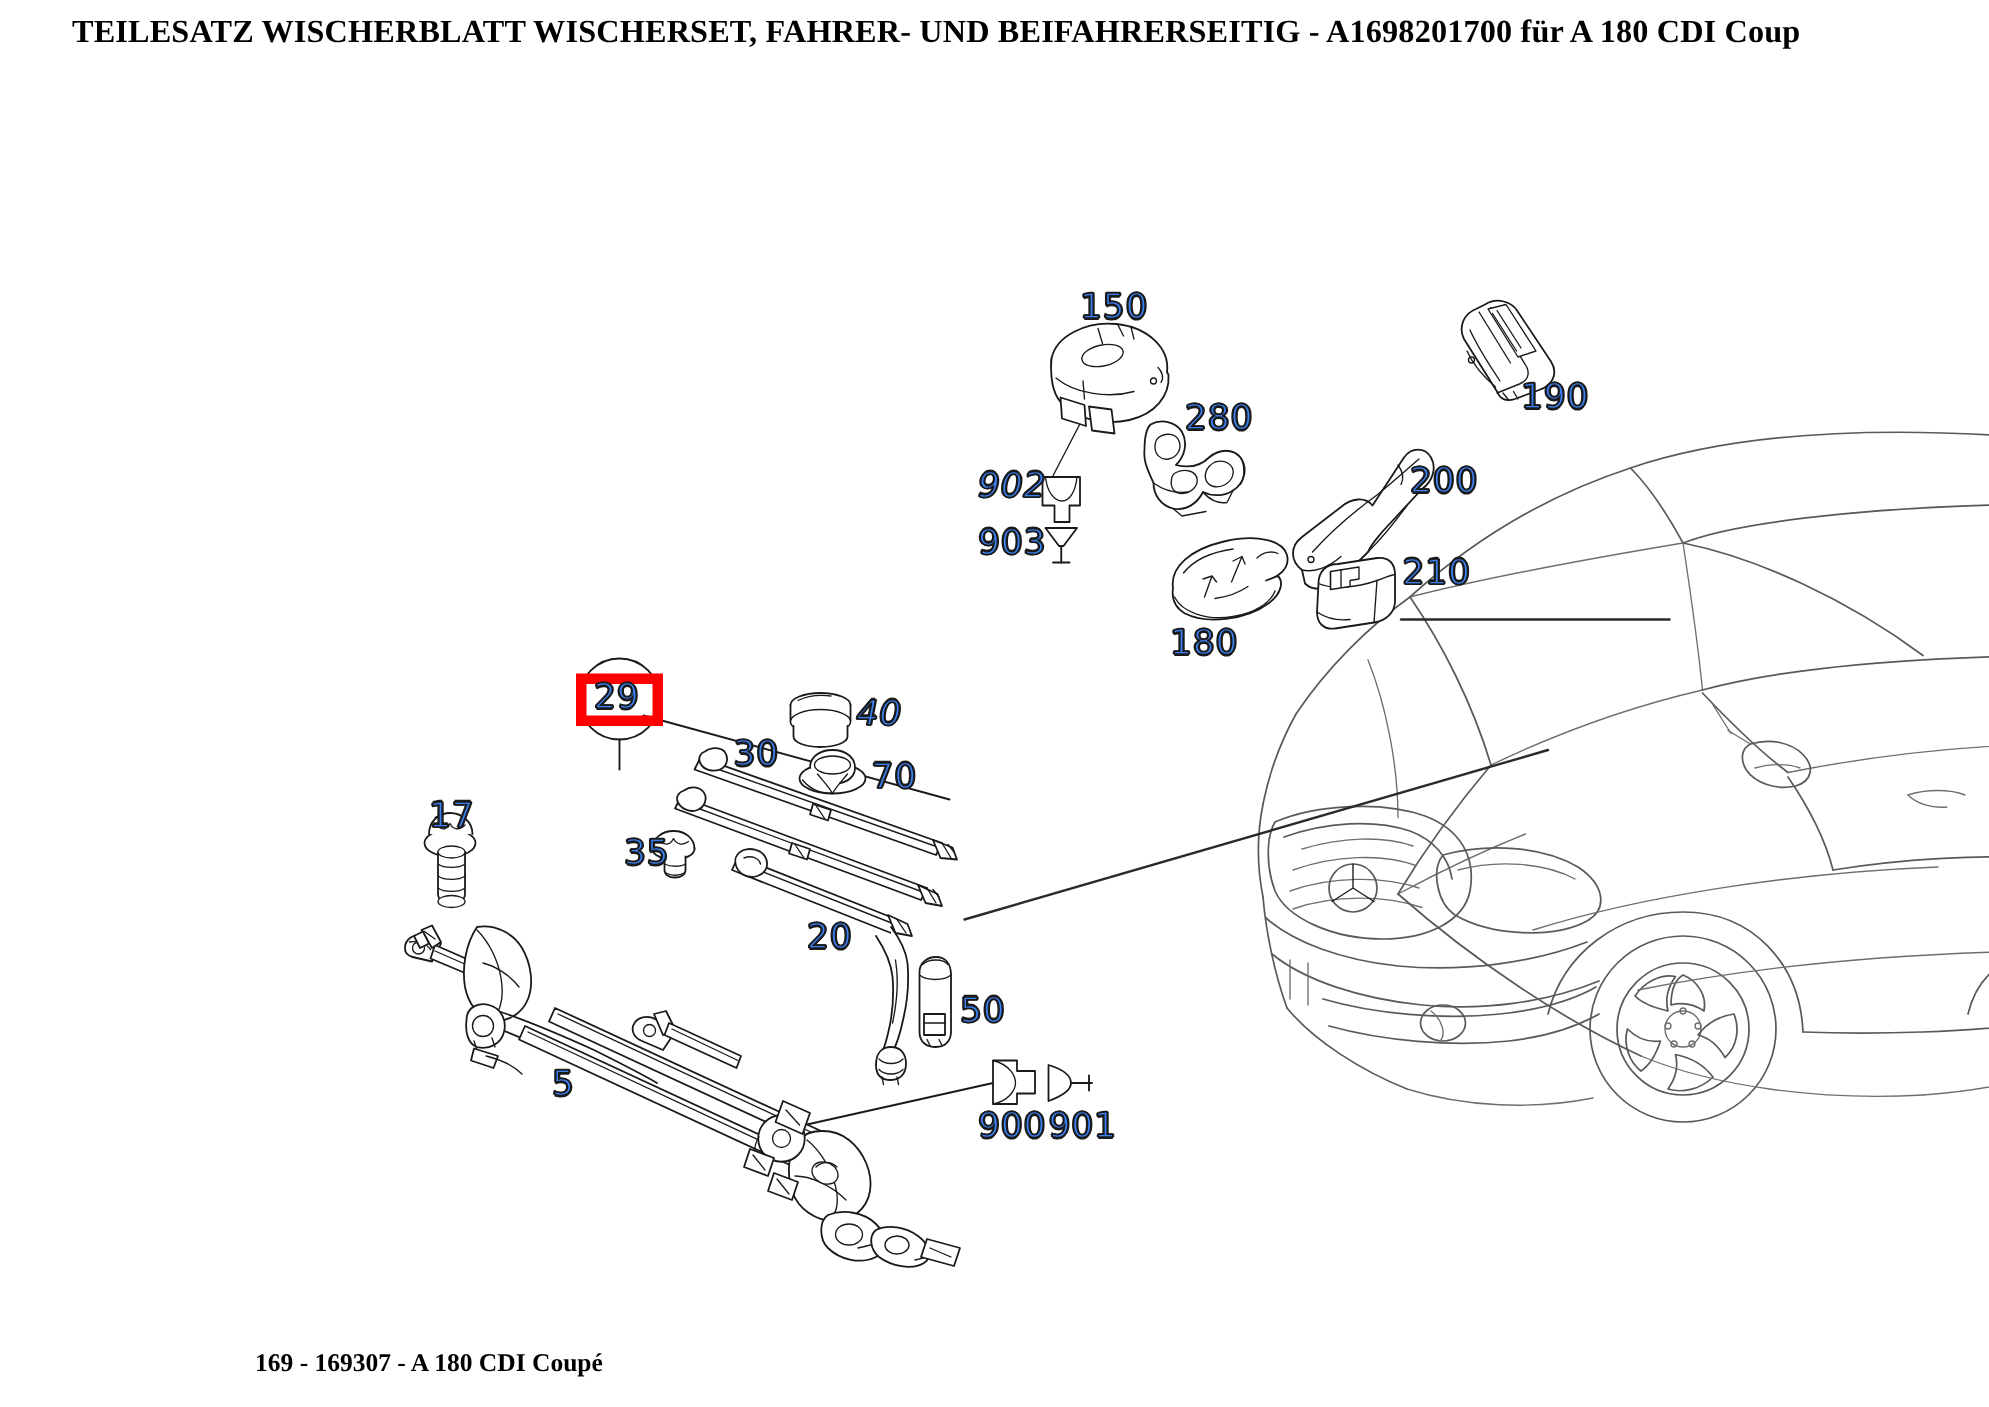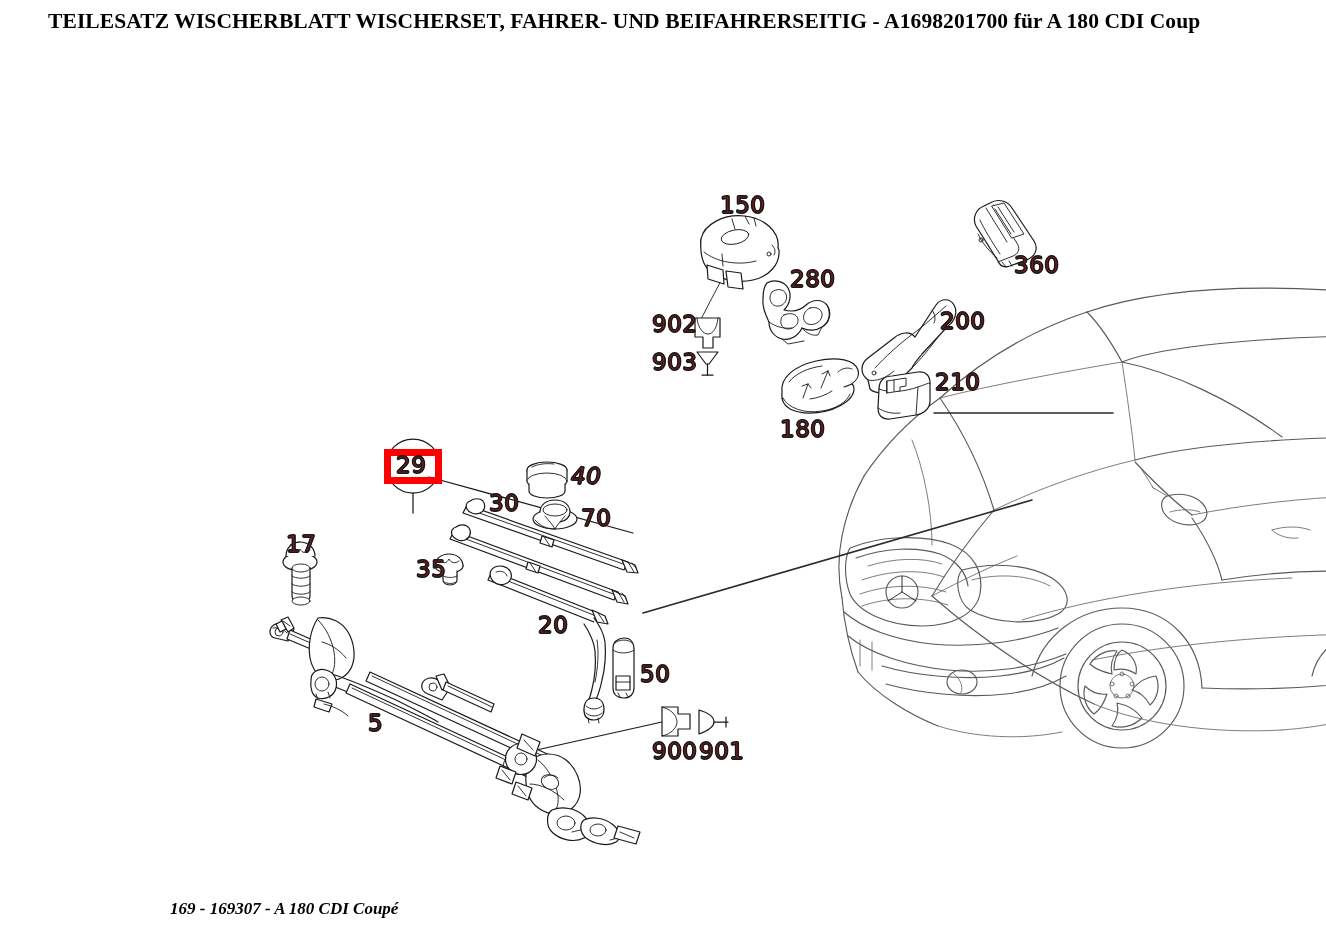--- a/index.html
+++ b/index.html
@@ -39,21 +39,20 @@
     letter-spacing: 0.1px;
     line-height: 30px;
     white-space: nowrap;
     display: block;
   }
   #footer-bar {
     position: absolute;
     left: 138px;
     top: 898px;
     height: 26px;
-    font-style: italic;
   }
   #footer-text {
     font-family: "Liberation Serif", serif;
     font-weight: bold;
     font-size: 17px;
     line-height: 22px;
     white-space: nowrap;
   }
   #svg-canvas {
     position: absolute;
@@ -69,21 +68,21 @@
     background: transparent;
     pointer-events: none;
   }
   
   .callout {
     position: absolute;
     font-family: "DejaVu Sans", sans-serif;
     font-size: 23px;
     line-height: 23px;
     font-weight: 400;
-    color: #7f1d1d;
+    color: #3b82f6;
     -webkit-text-stroke: 1.1px #1a1a1a;
     text-shadow:
       -1px 0 #1a1a1a, 1px 0 #1a1a1a,
       0 -1px #1a1a1a, 0 1px #1a1a1a;
     white-space: nowrap;
     letter-spacing: 0.5px;
     user-select: none;
   }
 </style>
 </head>
@@ -463,25 +462,25 @@
     <g>
       <circle class="ln" cx="381" cy="466" r="27" fill="#ffffff"></circle>
     </g>
   </svg>
 
   <div class="hl-box" id="hl-25" style="left: 352px; top: 449px; width: 58px; height: 35px; border-color: rgb(255, 0, 0); border-width: 7px;"></div>
 
   <div id="callout-layer">
       <div class="callout" style="left: 688px; top: 194px;">150</div>
       <div class="callout" style="left: 758px; top: 268px;">280</div>
-      <div class="callout" style="left: 982px; top: 254px;">360</div>
+      <div class="callout" style="left: 982px; top: 254px;">190</div>
       <div class="callout" style="left: 908px; top: 310px;">200</div>
       <div class="callout" style="left: 903px; top: 371px;">210</div>
       <div class="callout" style="left: 748px; top: 418px;">180</div>
-      <div class="callout" style="left: 620px; top: 313px;">902</div>
+      <div class="callout" style="left: 620px; top: 313px; font-style: italic;">902</div>
       <div class="callout" style="left: 620px; top: 351px;">903</div>
       <div class="callout" style="left: 364px; top: 454px;">29</div>
       <div class="callout" style="left: 539px; top: 465px; font-style: italic;">40</div>
       <div class="callout" style="left: 457px; top: 492px;">30</div>
       <div class="callout" style="left: 549px; top: 507px;">70</div>
       <div class="callout" style="left: 254px; top: 533px;">17</div>
       <div class="callout" style="left: 384px; top: 558px;">35</div>
       <div class="callout" style="left: 506px; top: 614px;">20</div>
       <div class="callout" style="left: 608px; top: 663px; text-align: center;">50</div>
       <div class="callout" style="left: 336px; top: 712px;">5</div>

